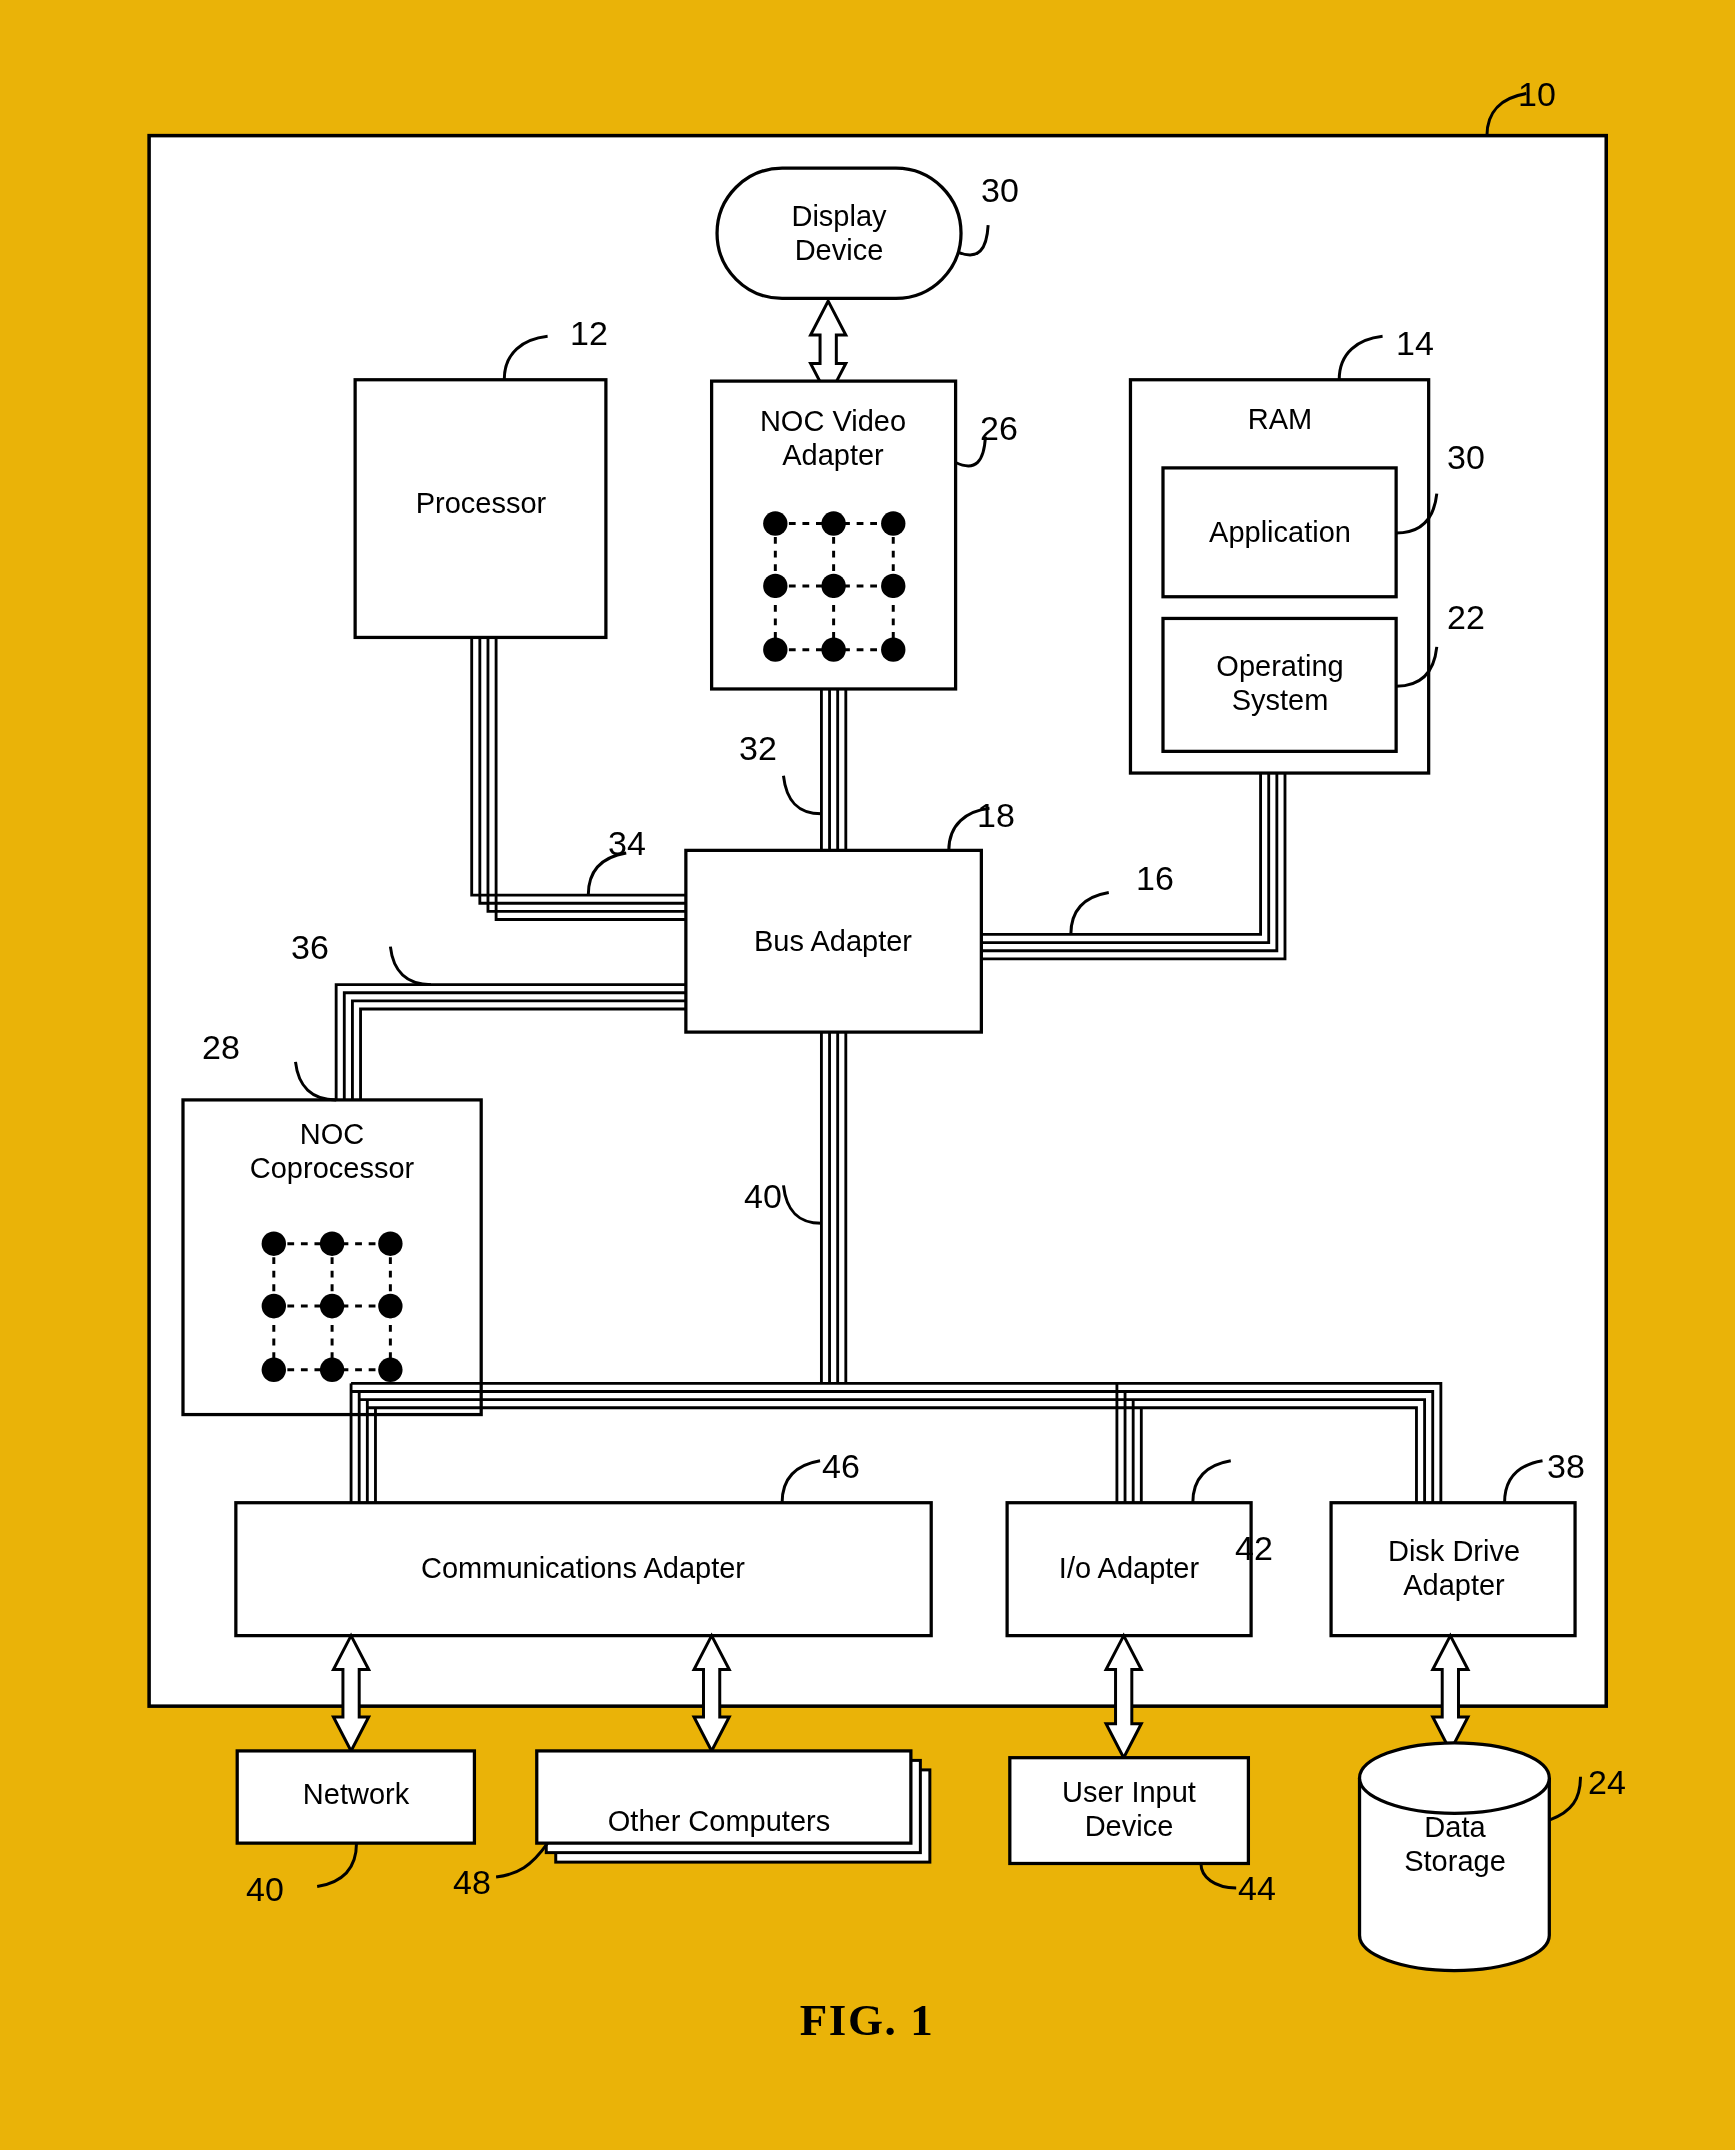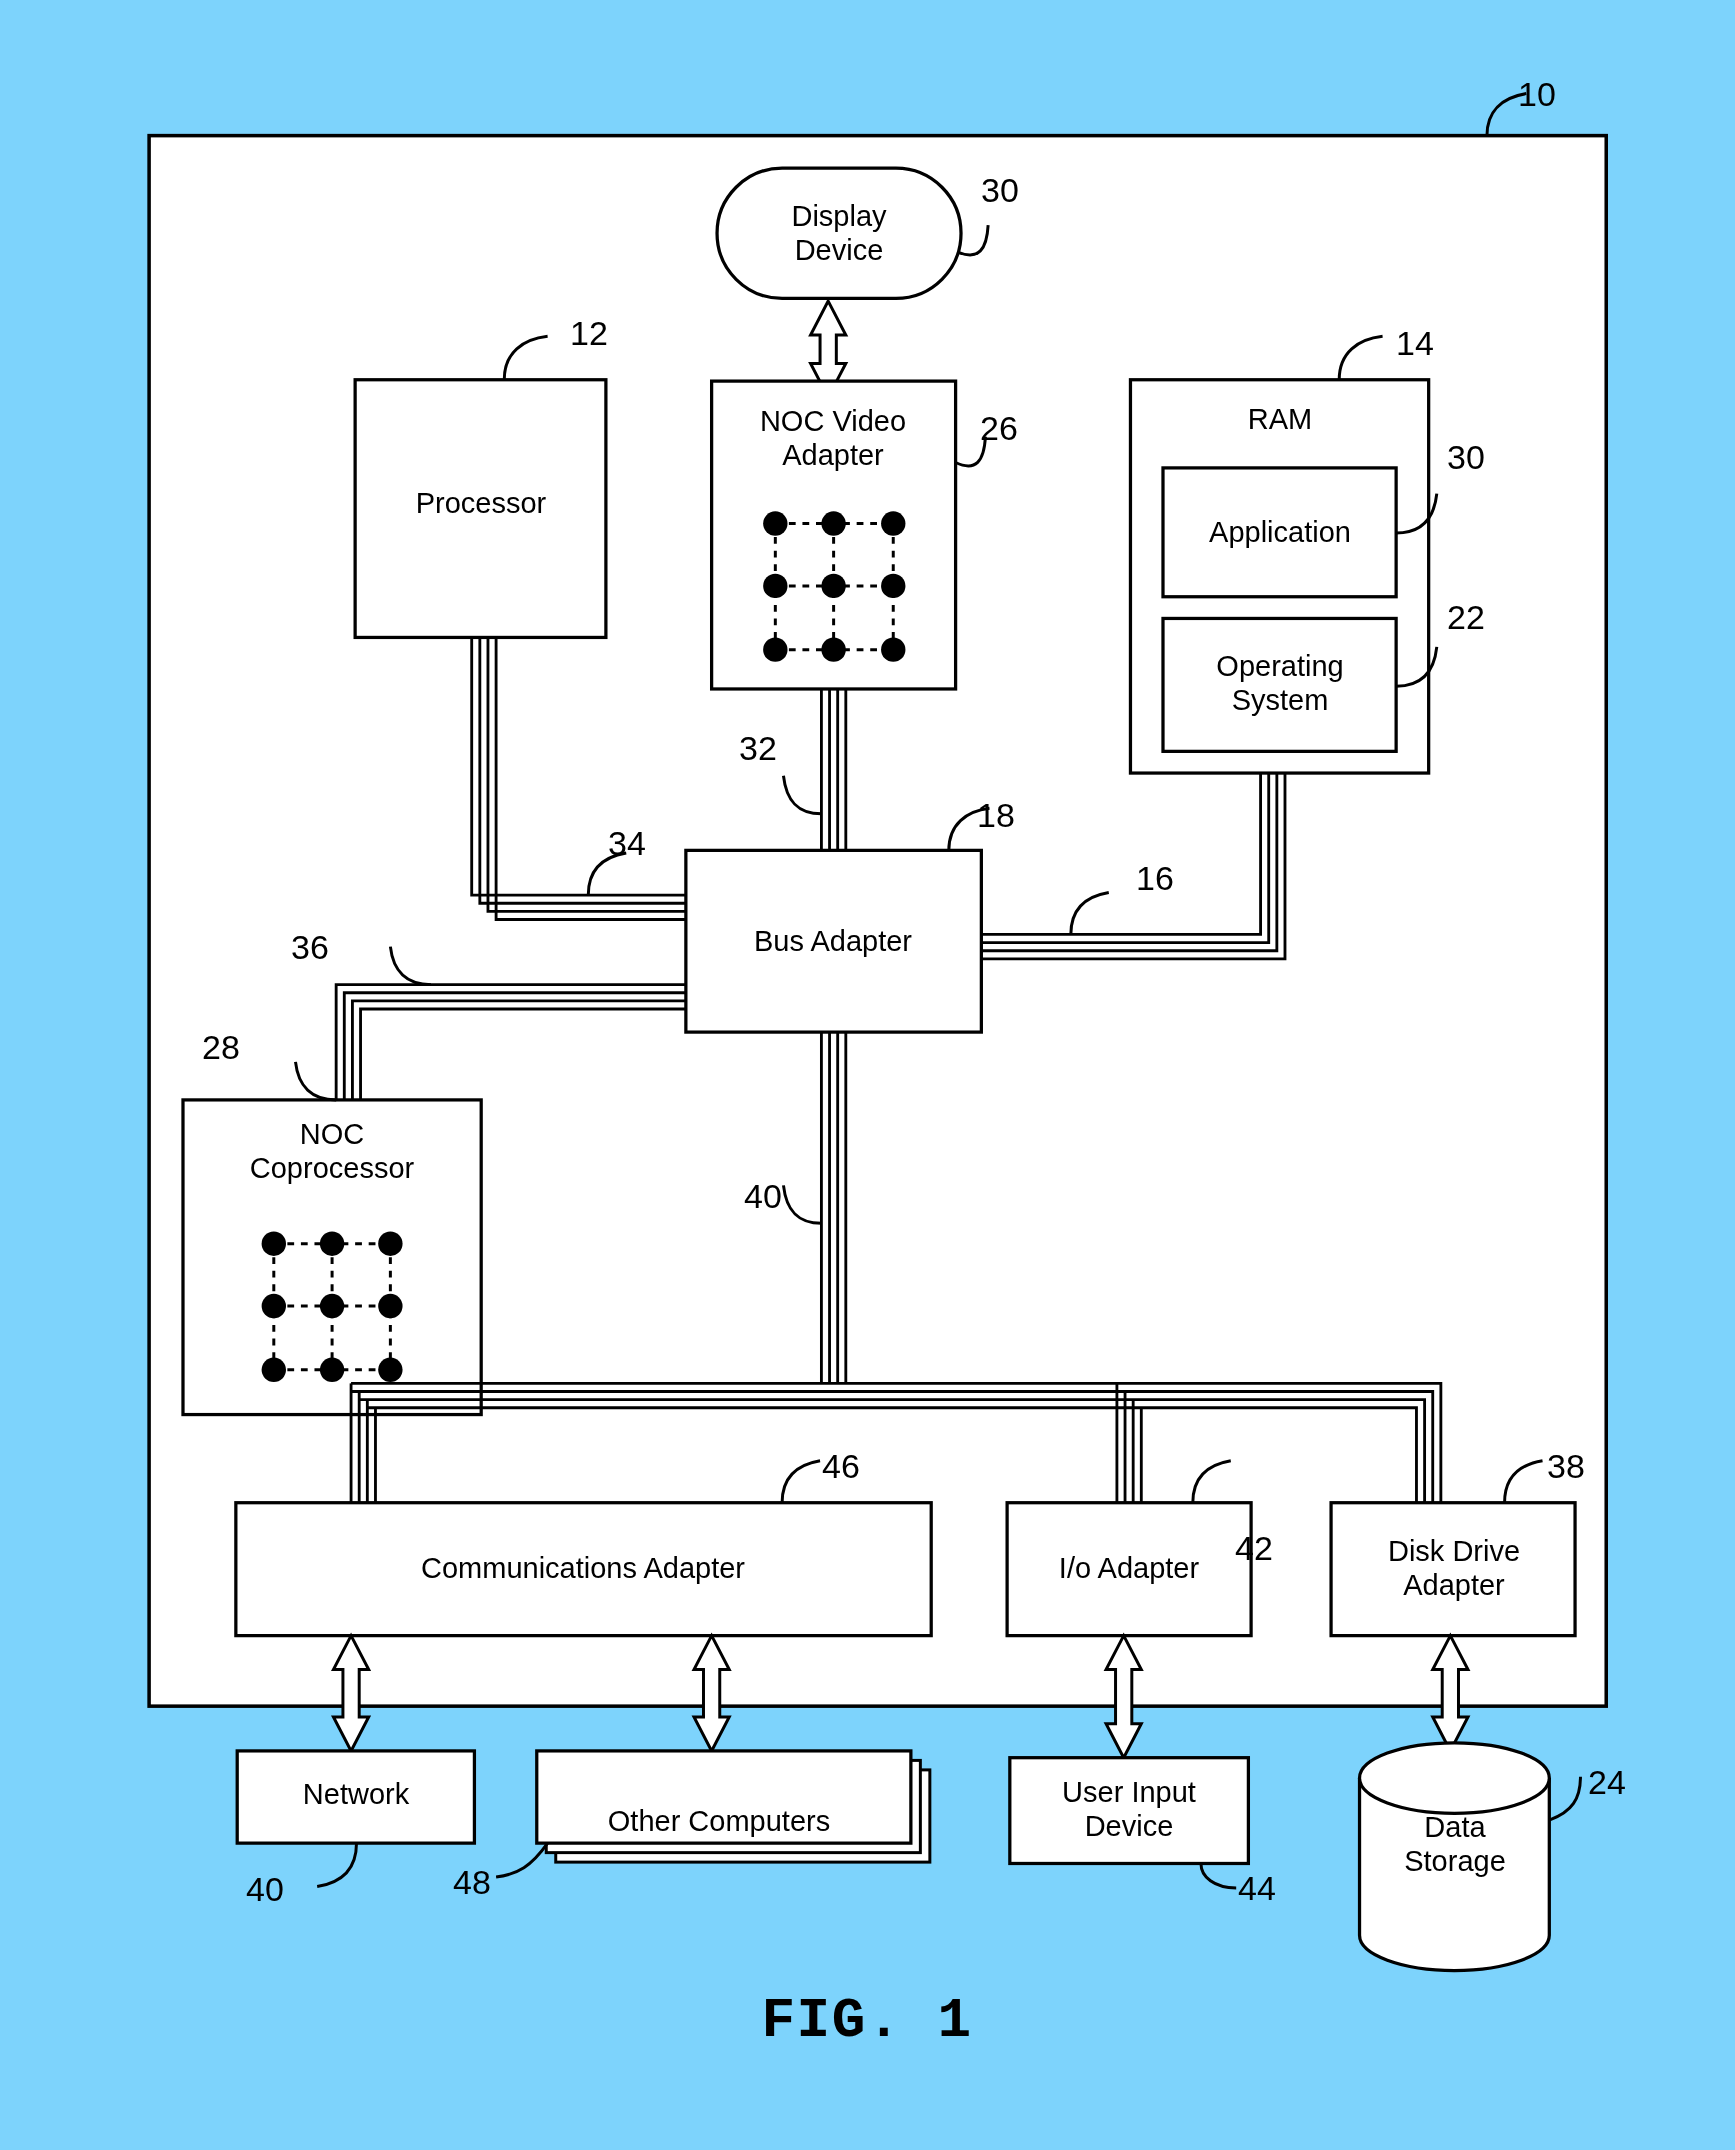--- a/index.html
+++ b/index.html
@@ -8,21 +8,21 @@
     background: #ffffff;
   }
   body {
     font-family: "Liberation Sans", sans-serif;
     color: #000000;
   }
   #figure-root {
     position: relative;
     width: 1735px;
     height: 2151px;
-    background: #7dd3fc;
+    background: #eab308;
     overflow: hidden;
   }
   #figure-svg {
     position: absolute;
     top: 0;
     left: 0;
     width: 1735px;
     height: 2151px;
   }
   .box-label,
@@ -38,24 +38,24 @@
     font-size: 29px;
     font-family: "Liberation Sans", sans-serif;
     color: #000000;
   }
   .ref-num {
     font-size: 34px;
     font-family: "Liberation Sans", sans-serif;
     color: #000000;
   }
   .fig-caption {
-    font-size: 56px;
+    font-size: 45px;
     font-weight: bold;
     letter-spacing: 1.6px;
-    font-family: Liberation Mono, monospace;
+    font-family: Liberation Serif, serif;
     color: #000000;
   }
   .ctr {
     transform: translate(-50%, -50%);
   }
 </style>
 </head>
 <body>
 
 <div id="figure-root">

